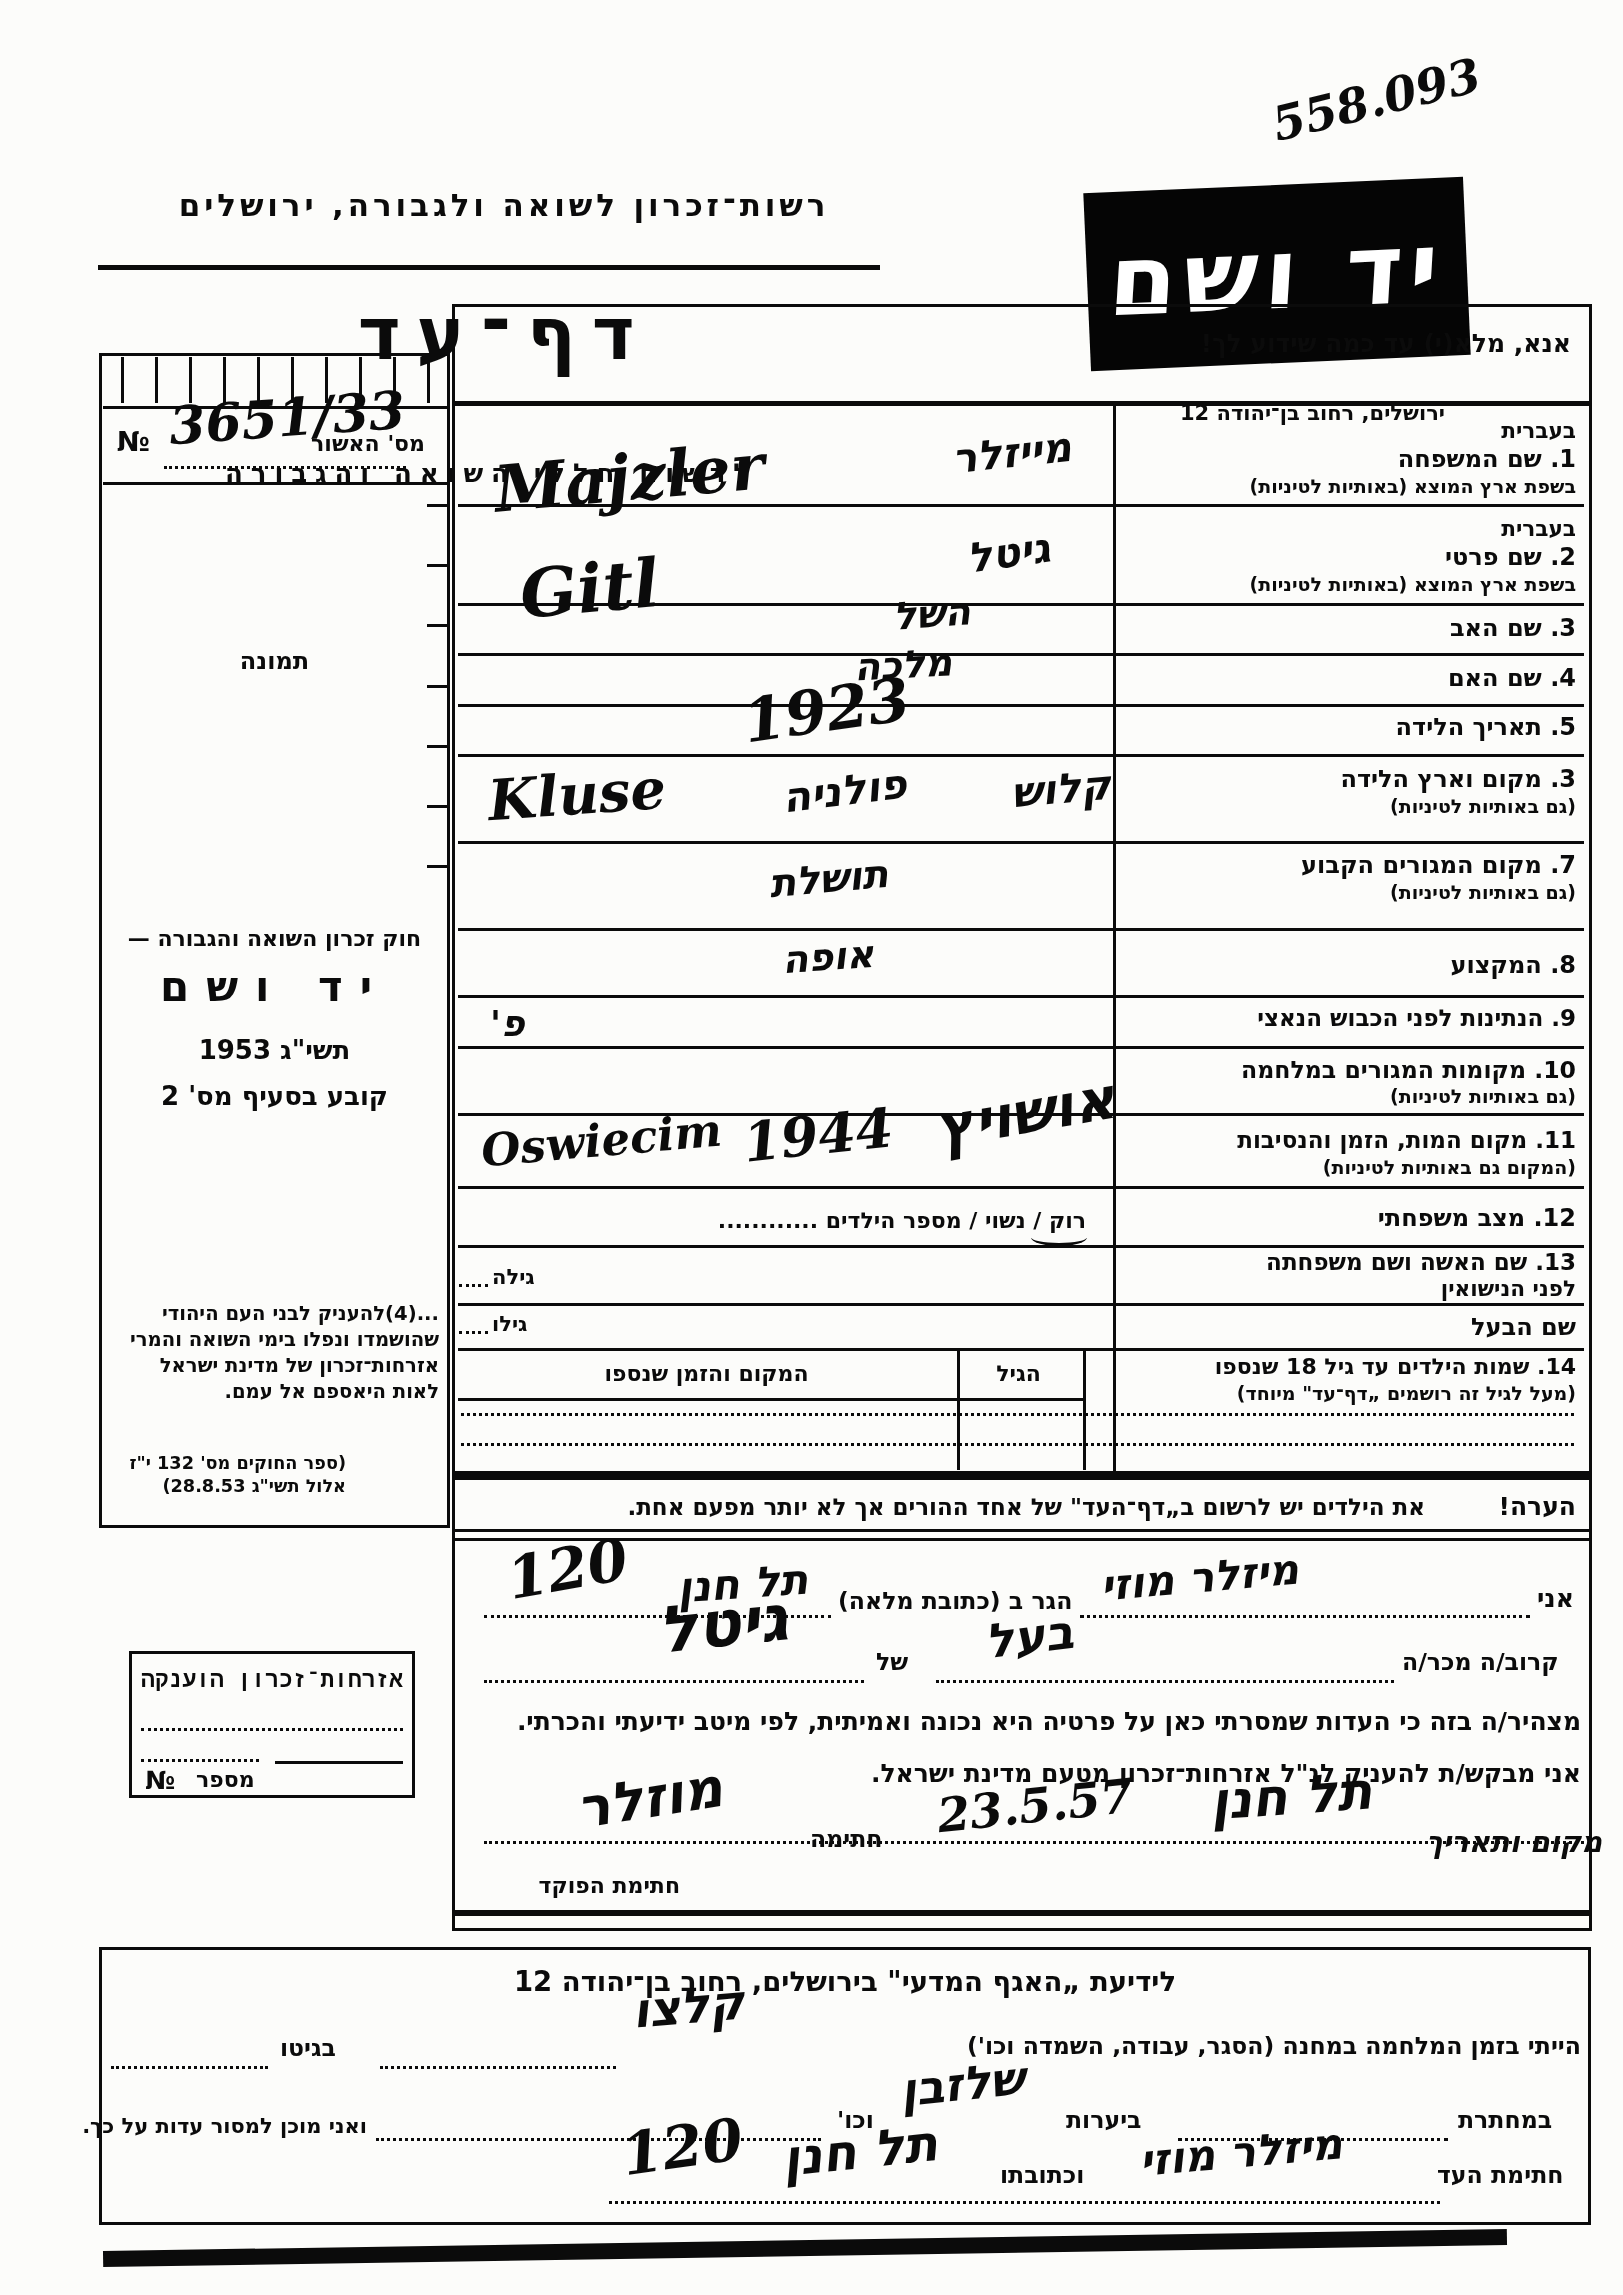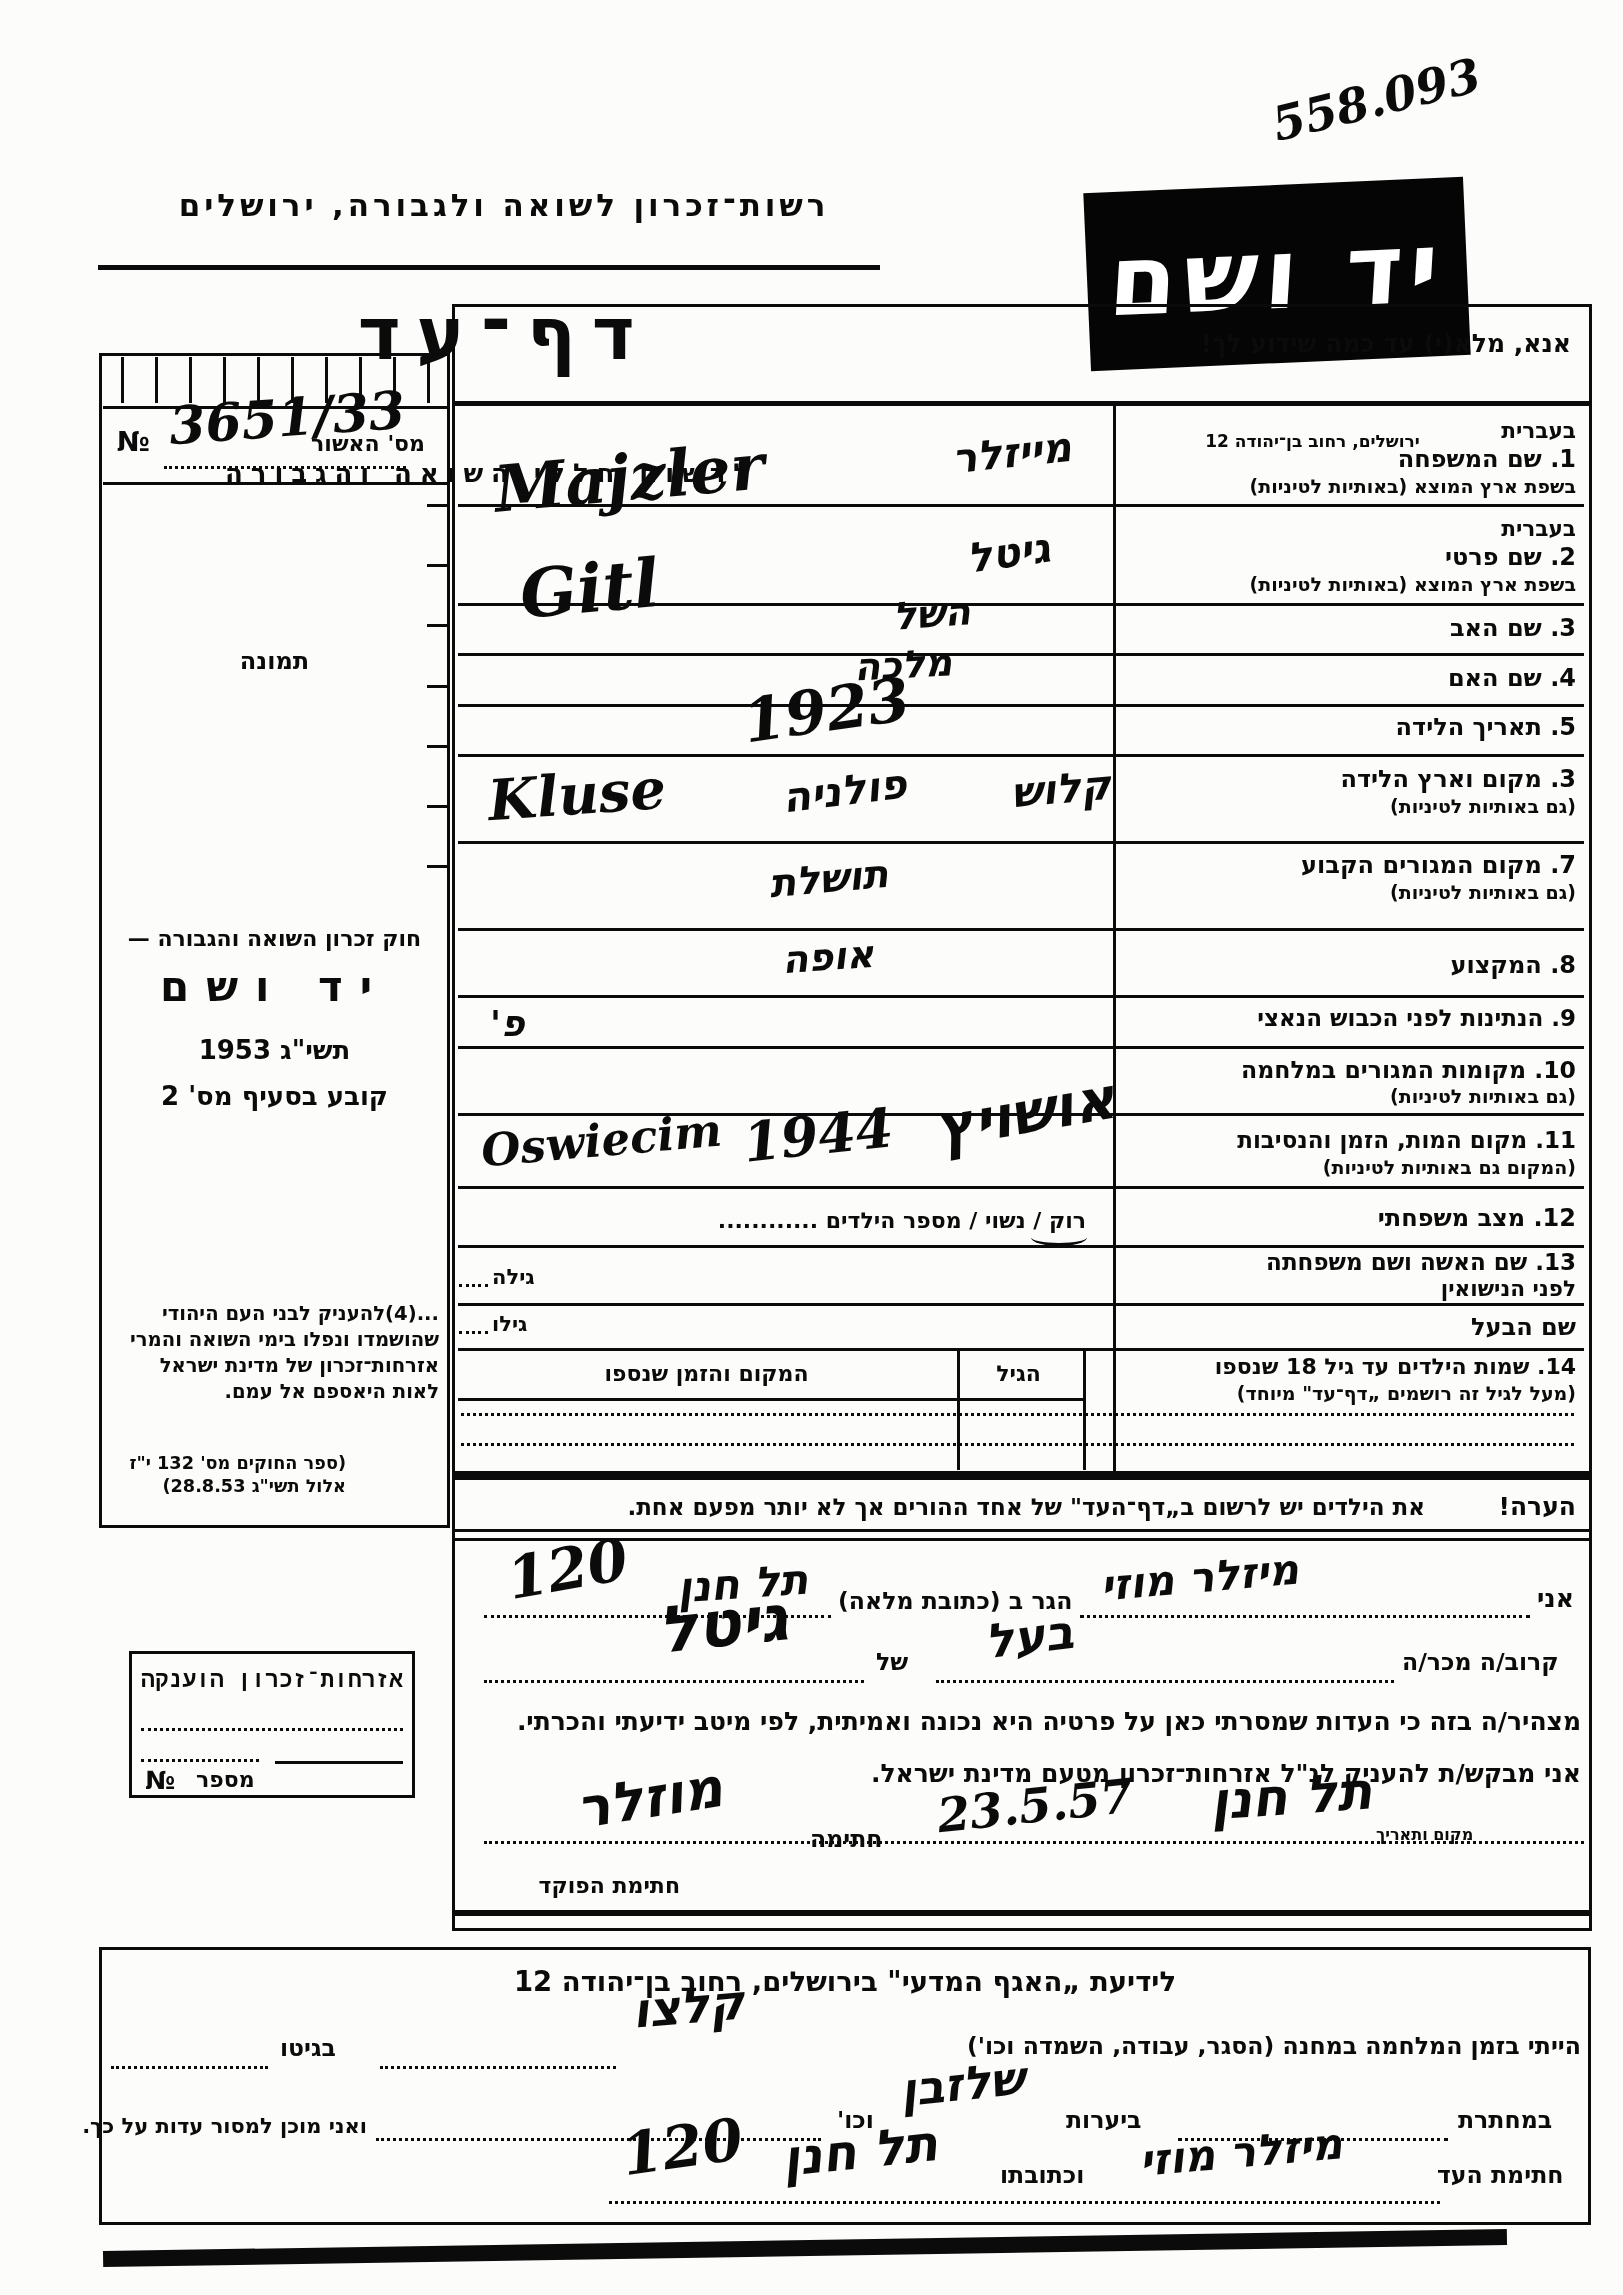--- a/index.html
+++ b/index.html
@@ -28,21 +28,21 @@
 <div id="page">
 
   <div class="t b ctr" style="left:98px;top:187px;width:812px;font-size:31px;letter-spacing:3.9px;">רשות־זכרון לשואה ולגבורה, ירושלים</div>
   <div class="line" style="left:98px;top:265px;width:782px;height:5.2px;"></div>
   <div class="t b ctr" style="left:301px;top:291px;width:406px;font-size:73px;letter-spacing:15.7px;">דף־עד</div>
   <div class="t b ctr" style="left:157px;top:458px;width:668px;font-size:26px;letter-spacing:7.9px;">לרשום חללי השואה והגבורה</div>
 
   <div class="stamp" style="left:1087px;top:185px;width:380px;height:178px;transform:rotate(-2.5deg);">
     <span class="b" style="color:#fff;font-size:98px;letter-spacing:6.5px;transform:skewX(-6deg);">יד ושם</span>
   </div>
-  <div class="t b ctr" style="left:1100px;top:431px;width:425px;font-size:17px;">ירושלים, רחוב בן־יהודה 12</div>
+  <div class="t b ctr" style="left:1100px;top:401px;width:425px;font-size:21px;">ירושלים, רחוב בן־יהודה 12</div>
   <div class="hwl" style="left:1270px;top:72px;font-size:47px;transform:rotate(-14deg);">558.093</div>
 
   <div class="box" style="left:452px;top:304px;width:1140px;height:1627px;border-width:3.3px;"></div>
   <div class="t b rt" style="left:1126px;top:329px;width:445px;font-size:25px;">אנא, מלא(י) עד כמה שידוע לך!</div>
   <div class="line" style="left:452px;top:401px;width:1140px;height:4.6px;"></div>
   <div class="vline" style="left:1113px;top:401px;width:2.6px;height:1079px;"></div>
 
   <div class="line" style="left:458px;top:504px;width:1126px;height:2.6px;"></div>
   <div class="line" style="left:458px;top:603px;width:1126px;height:2.6px;"></div>
   <div class="line" style="left:458px;top:653px;width:1126px;height:2.6px;"></div>
@@ -127,21 +127,21 @@
   <div class="t b" style="left:1402px;top:1648px;font-size:23.6px;">קרוב/ה מכר/ה</div>
   <div class="dots" style="left:936px;top:1680px;width:458px;"></div>
   <div class="hw" style="left:985px;top:1609px;font-size:47px;transform:rotate(-7deg);">בעל</div>
   <div class="t b" style="left:876px;top:1648px;font-size:23.6px;">של</div>
   <div class="dots" style="left:484px;top:1680px;width:380px;"></div>
   <div class="hw" style="left:658px;top:1587px;font-size:64px;transform:rotate(-6deg);">גיטל</div>
 
   <div class="t b rt" style="left:458px;top:1707px;width:1123px;font-size:25px;">מצהיר/ה בזה כי העדות שמסרתי כאן על פרטיה היא נכונה ואמיתית, לפי מיטב ידיעתי והכרתי.</div>
   <div class="t b rt" style="left:458px;top:1759px;width:1123px;font-size:25px;">אני מבקש/ת להעניק לנ"ל אזרחות־זכרון מטעם מדינת ישראל.</div>
 
-  <div class="t b" style="left:1376px;top:1825px;font-size:16px;">מקום ותאריך</div>
+  <div class="t b" style="left:1426px;top:1825px;font-size:29px;font-style:italic;">מקום ותאריך</div>
   <div class="hw" style="left:1210px;top:1766px;font-size:52px;transform:rotate(-4deg);">תל חנן</div>
   <div class="hwl" style="left:937px;top:1778px;font-size:47px;transform:rotate(-6deg);">23.5.57</div>
   <div class="t b" style="left:810px;top:1825px;font-size:23.6px;">חתימה</div>
   <div class="hw" style="left:576px;top:1766px;font-size:55px;transform:rotate(-9deg);">מוזלר</div>
   <div class="dots" style="left:484px;top:1841px;width:1100px;"></div>
   <div class="t b rt" style="left:484px;top:1873px;width:196px;font-size:22px;">חתימת הפוקד</div>
   <div class="line" style="left:452px;top:1910px;width:1140px;height:5.9px;"></div>
 
   <div class="hw" style="left:952px;top:429px;font-size:41px;transform:rotate(-6deg);">מייזלר</div>
   <div class="hwl" style="left:494px;top:440px;font-size:64px;transform:rotate(-5deg);">Majzler</div>

